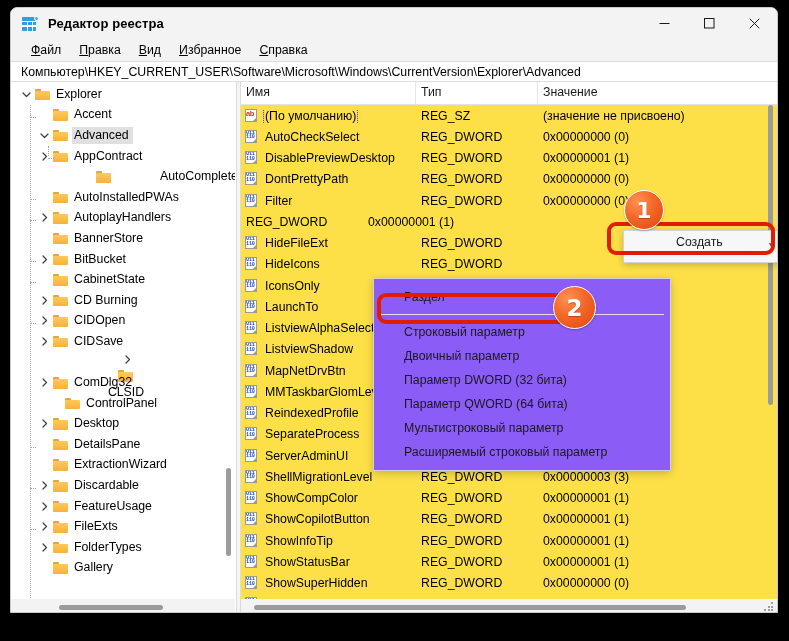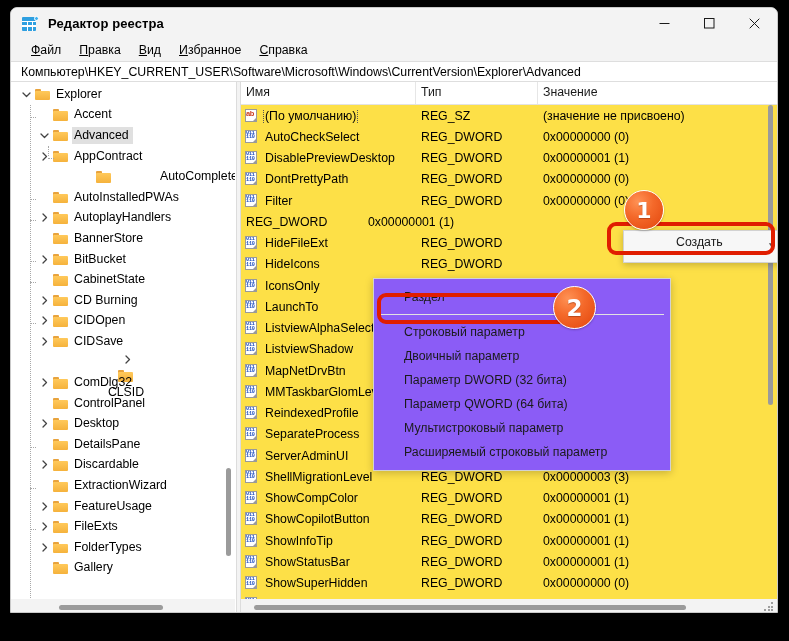--- a/index.html
+++ b/index.html
@@ -743,21 +743,21 @@
                 <svg width="9" height="9" viewBox="0 0 9 9">
                   <polyline points="3,1 6.5,4.5 3,8" fill="none" stroke="#444" stroke-width="1.3" stroke-linecap="round" stroke-linejoin="round"></polyline>
                 </svg>
               </div>
               <div class="folder">
                 <div class="tab"></div>
                 <div class="body"></div>
               </div>
               <div class="tree-label">ComDlg32</div>
             </div>
-            <div class="tree-row" style="padding-left: 26px;">
+            <div class="tree-row" style="padding-left: 38px;">
               <div class="twisty"></div>
               <div class="folder">
                 <div class="tab"></div>
                 <div class="body"></div>
               </div>
               <div class="tree-label">ControlPanel</div>
             </div>
             <div class="tree-row" style="padding-left: 26px;">
               <div class="twisty">
                 <svg width="9" height="9" viewBox="0 0 9 9">
@@ -772,38 +772,38 @@
             </div>
             <div class="tree-row" style="padding-left: 26px;">
               <div class="twisty"></div>
               <div class="folder">
                 <div class="tab"></div>
                 <div class="body"></div>
               </div>
               <div class="tree-label">DetailsPane</div>
             </div>
             <div class="tree-row" style="padding-left: 26px;">
+              <div class="twisty"></div>
+              <div class="folder">
+                <div class="tab"></div>
+                <div class="body"></div>
+              </div>
+              <div class="tree-label">ExtractionWizard</div>
+            </div>
+            <div class="tree-row" style="padding-left: 26px;">
               <div class="twisty">
                 <svg width="9" height="9" viewBox="0 0 9 9">
                   <polyline points="3,1 6.5,4.5 3,8" fill="none" stroke="#444" stroke-width="1.3" stroke-linecap="round" stroke-linejoin="round"></polyline>
                 </svg>
               </div>
               <div class="folder">
                 <div class="tab"></div>
                 <div class="body"></div>
               </div>
               <div class="tree-label">Discardable</div>
-            </div>
-            <div class="tree-row" style="padding-left: 26px;">
-              <div class="twisty"></div>
-              <div class="folder">
-                <div class="tab"></div>
-                <div class="body"></div>
-              </div>
-              <div class="tree-label">ExtractionWizard</div>
             </div>
             <div class="tree-row" style="padding-left: 26px;">
               <div class="twisty">
                 <svg width="9" height="9" viewBox="0 0 9 9">
                   <polyline points="3,1 6.5,4.5 3,8" fill="none" stroke="#444" stroke-width="1.3" stroke-linecap="round" stroke-linejoin="round"></polyline>
                 </svg>
               </div>
               <div class="folder">
                 <div class="tab"></div>
                 <div class="body"></div>

